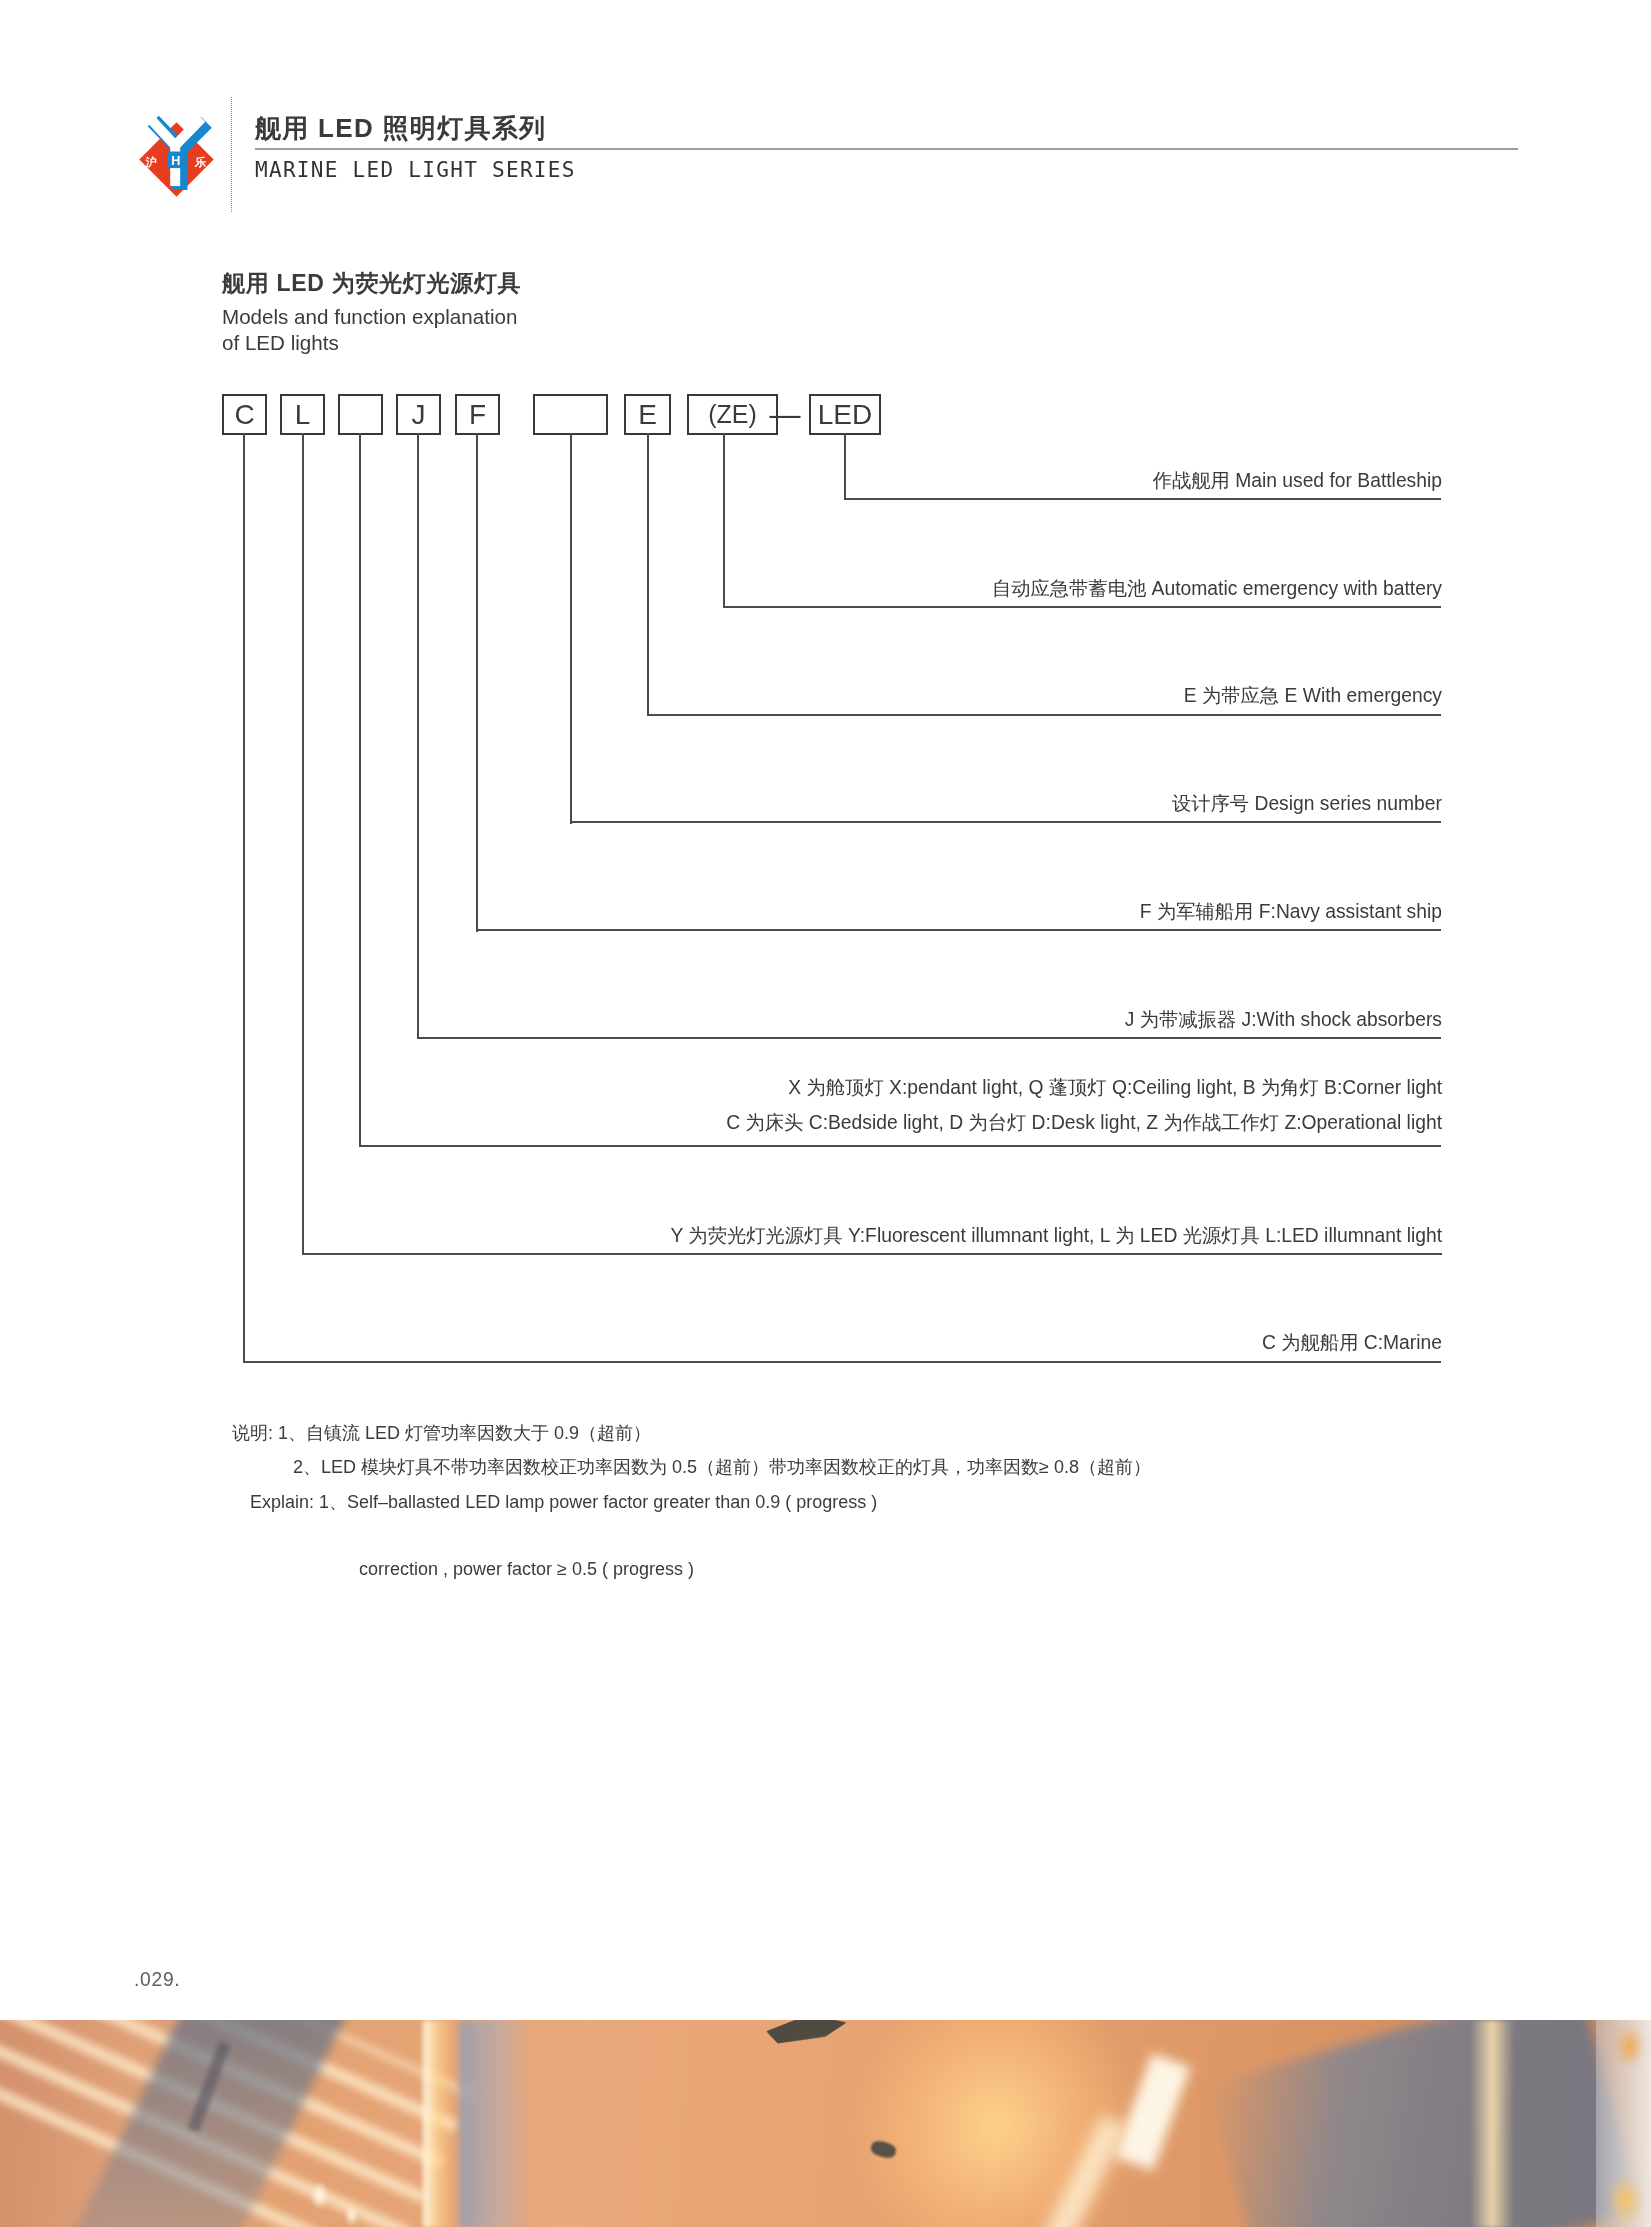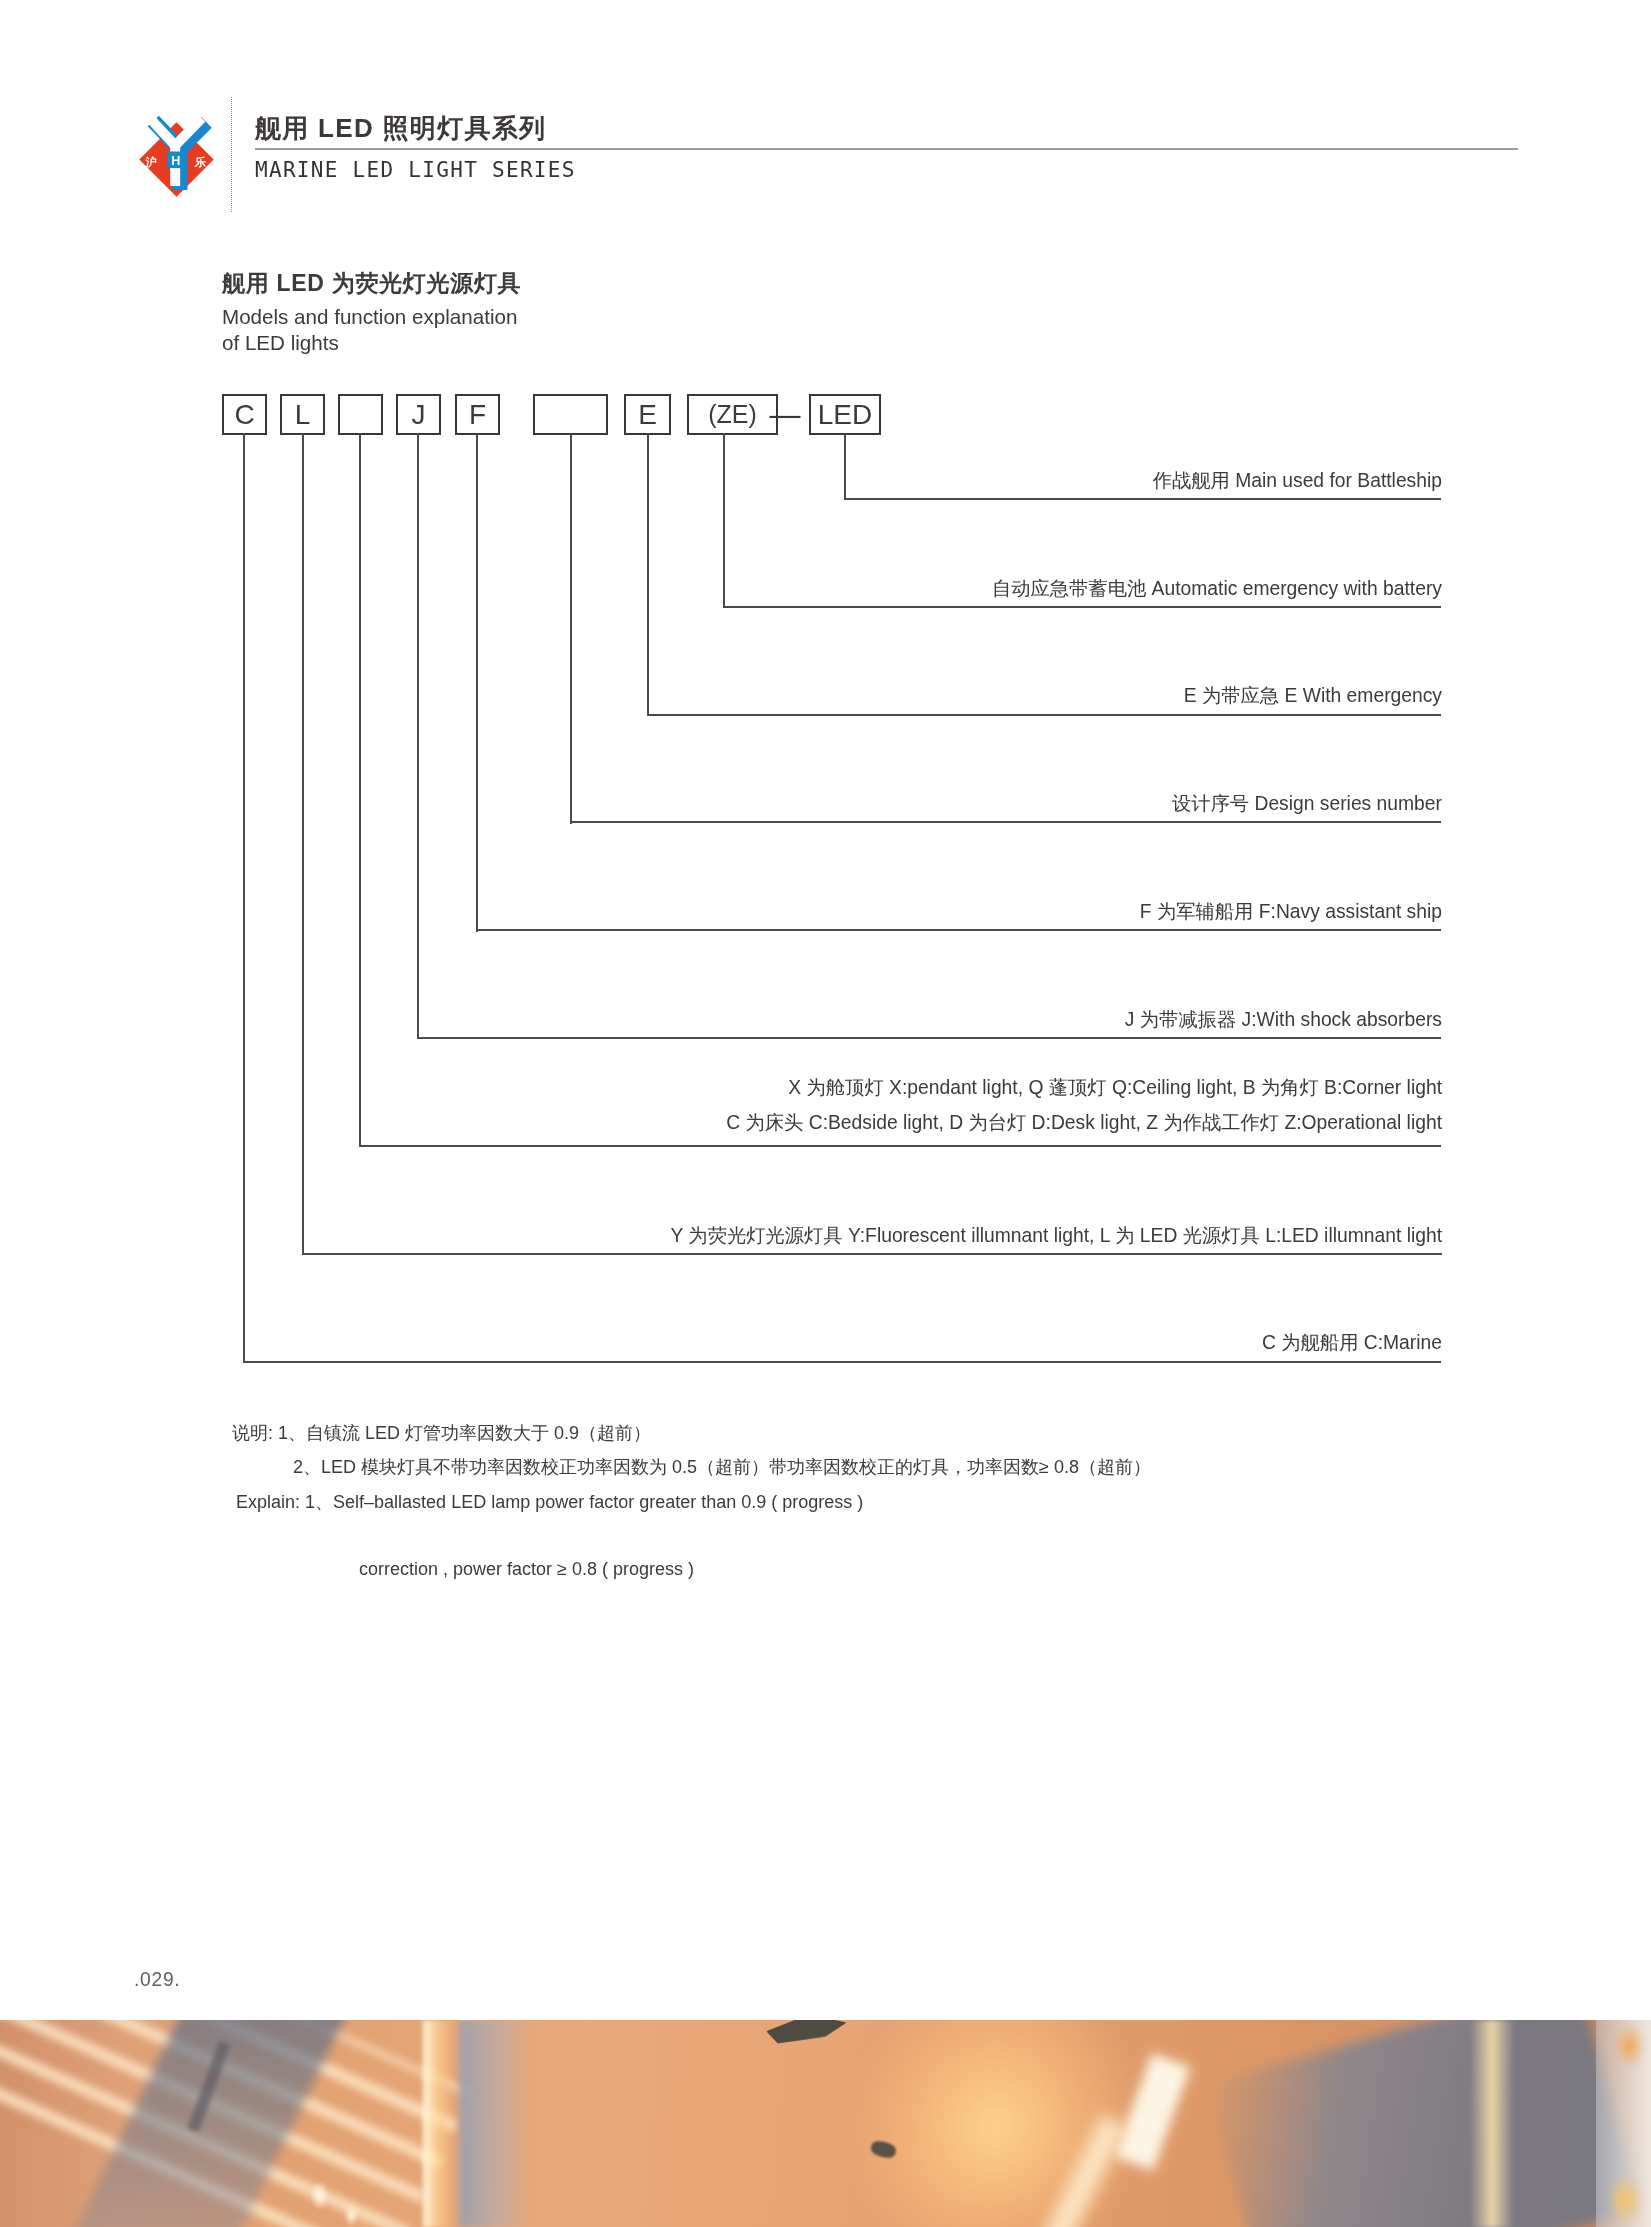--- a/index.html
+++ b/index.html
@@ -165,22 +165,22 @@
   <div class="dlabel" style="top:1008px;"><span>J 为带减振器 J:With shock absorbers</span></div>
   <div class="dlabel two" style="top:1070px;">
     <div>X 为舱顶灯 X:pendant light, Q 蓬顶灯 Q:Ceiling light, B 为角灯 B:Corner light</div>
     <div>C 为床头 C:Bedside light, D 为台灯 D:Desk light, Z 为作战工作灯 Z:Operational light</div>
   </div>
   <div class="dlabel" style="top:1224px;"><span>Y 为荧光灯光源灯具 Y:Fluorescent illumnant light,  L 为 LED 光源灯具 L:LED illumnant light</span></div>
   <div class="dlabel" style="top:1331px;"><span>C 为舰船用 C:Marine</span></div>
 
   <div class="note" style="left:232px;top:1373px;">说明: 1、自镇流 LED 灯管功率因数大于 0.9（超前）</div>
   <div class="note" style="left:293px;top:1407px;">2、LED 模块灯具不带功率因数校正功率因数为 0.5（超前）带功率因数校正的灯具，功率因数≥ 0.8（超前）</div>
-  <div class="note" style="left:236px;top:1442px;">Explain: 1、Self–ballasted LED lamp power factor greater than 0.9 ( progress )</div>
-  <div class="note" style="left:359px;top:1511px;">correction , power factor ≥ 0.8 ( progress )</div>
+  <div class="note" style="left:250px;top:1442px;">Explain: 1、Self–ballasted LED lamp power factor greater than 0.9 ( progress )</div>
+  <div class="note" style="left:359px;top:1511px;">correction , power factor ≥ 0.5 ( progress )</div>
 
   <div class="pagenum">.029.</div>
 
   <div class="photo">
     <div class="ph-streaks"></div>
     <div class="ph-graywedge"></div>
     <div class="ph-darkslash"></div>
     <div class="ph-brightcol"></div>
     <div class="ph-bluestrip"></div>
     <div class="ph-swoosh"></div>

